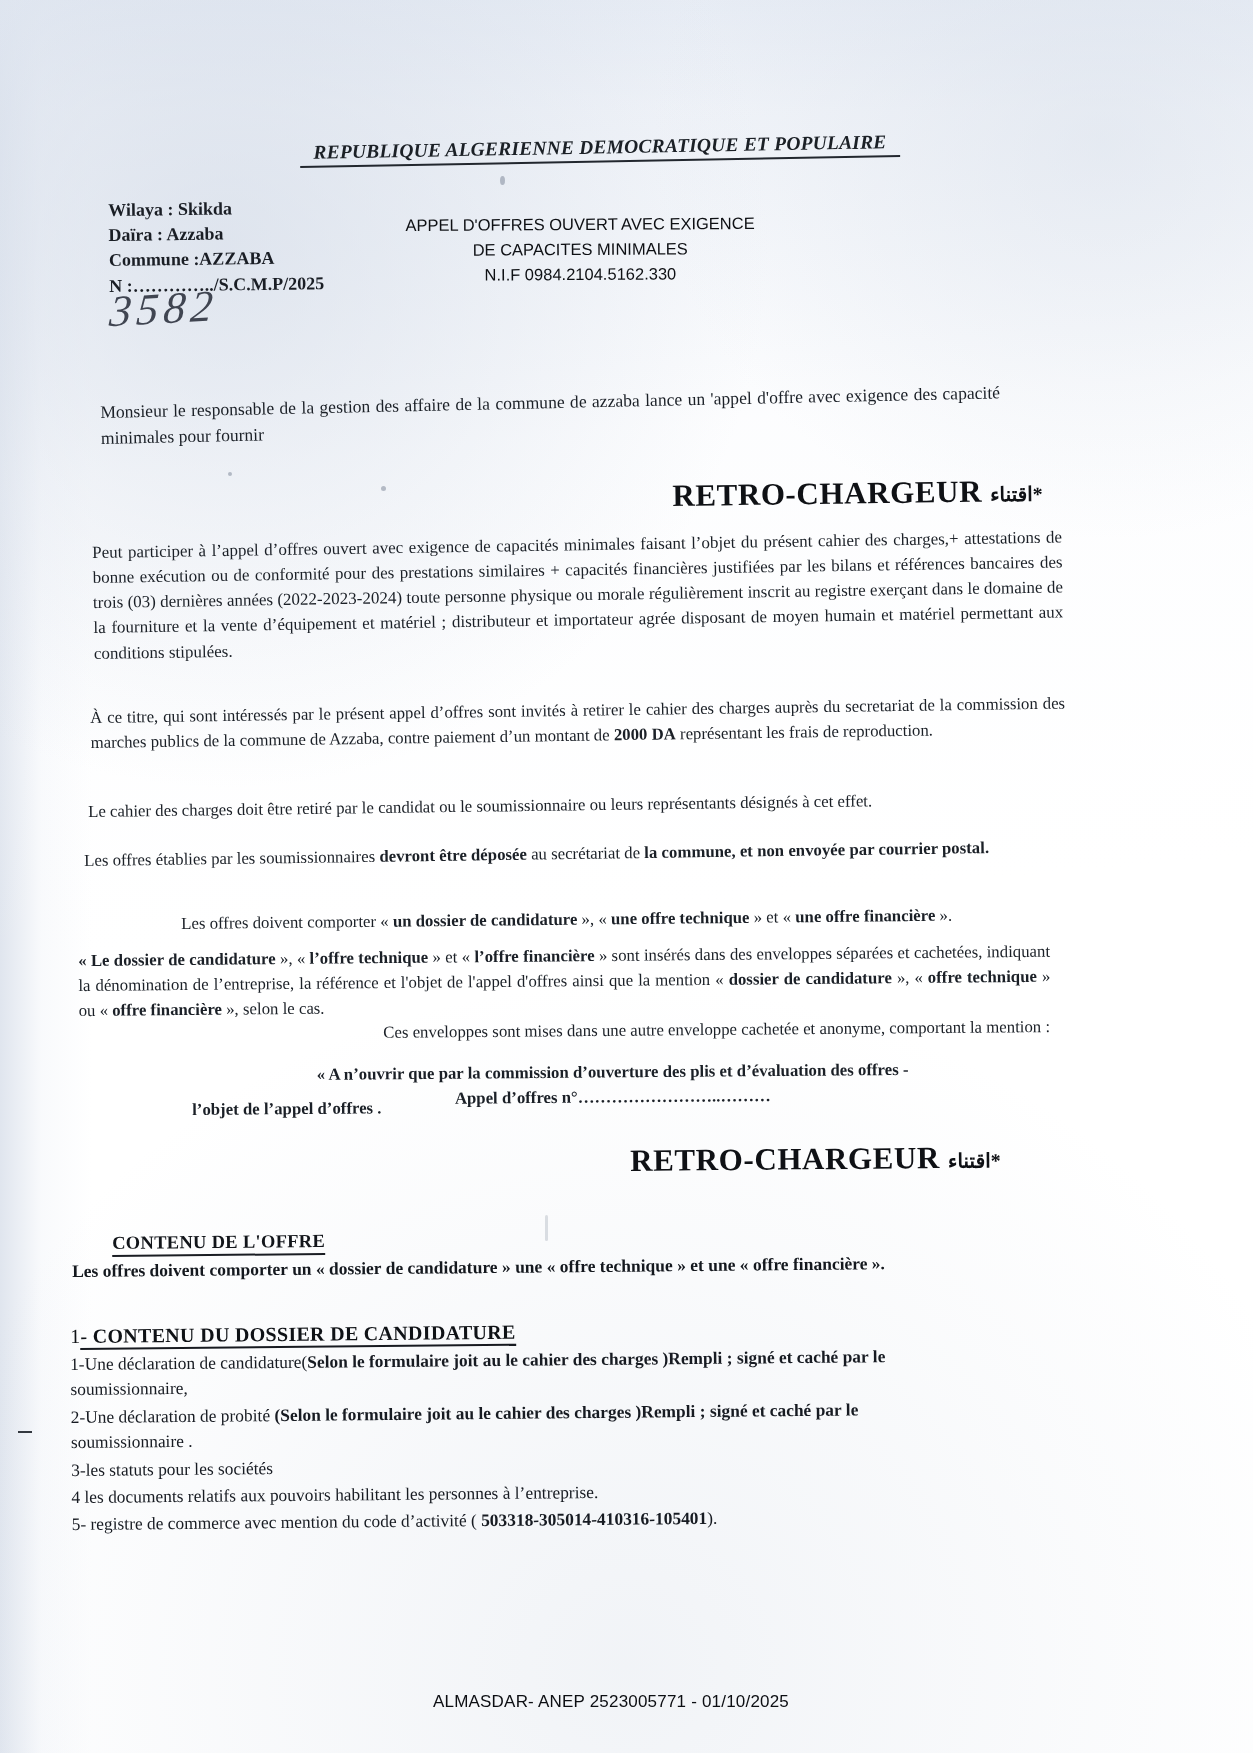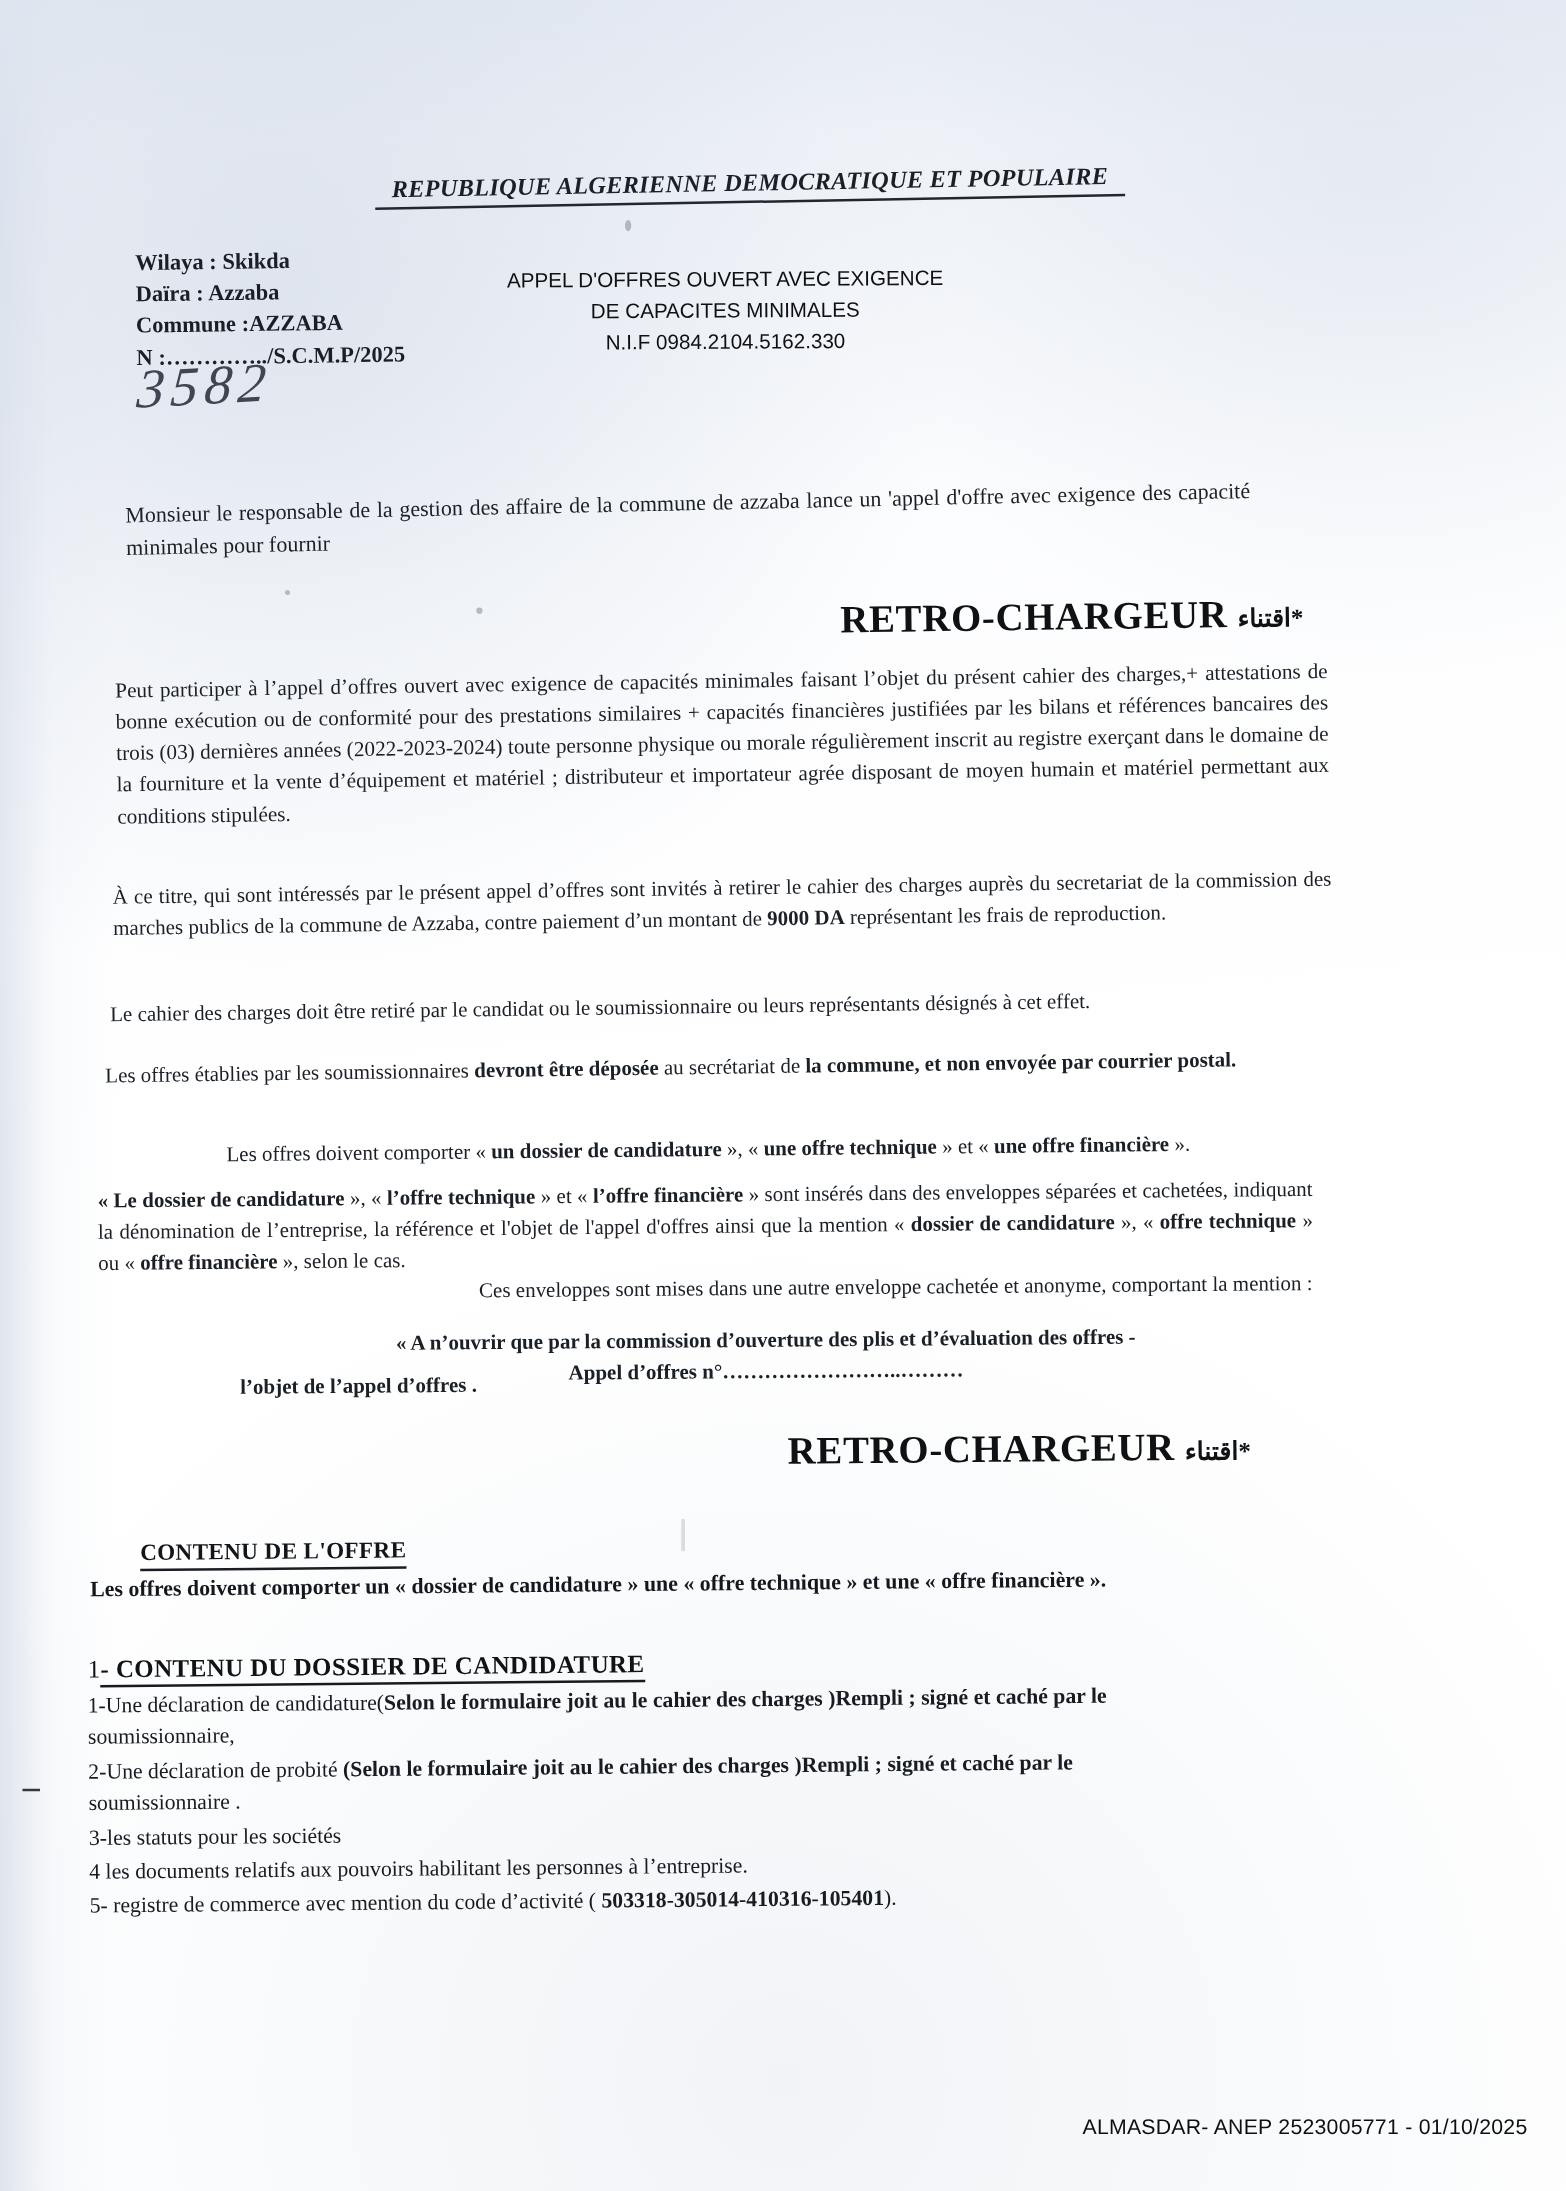--- a/index.html
+++ b/index.html
@@ -307,21 +307,21 @@
     color: #171b22;
     transform: rotate(-0.55deg);
     transform-origin: left top;
   }
   .list-block .item { margin-bottom: 2px; }
   .list-block b { font-weight: bold; }
 
   
   .footer {
     left: 0; top: 1692px; width: 1222px;
-    text-align: right;
+    text-align: center;
     font-family: "Liberation Sans", sans-serif;
     font-size: 17px;
     letter-spacing: 0.2px;
     color: #0c0e12;
     z-index: 9;
   }
 
   
   .left-dash {
     position: absolute;
@@ -367,21 +367,21 @@
 
   <div class="ink para p-intro">Monsieur le responsable de la gestion des affaire de la commune de azzaba lance  un 'appel d'offre avec exigence des capacité minimales pour fournir</div>
 
   <div class="ink retro retro-1">
     <span>RETRO-CHARGEUR</span><span class="ar">اقتناء*</span>
   </div>
 
   <div class="ink para p-participer">Peut participer à l’appel d’offres ouvert avec exigence de capacités minimales faisant l’objet du  présent cahier des charges,+ attestations de bonne exécution ou de conformité pour des prestations similaires + capacités financières justifiées par les bilans et références bancaires des trois (03) dernières années (2022-2023-2024) toute personne physique ou morale régulièrement inscrit au registre exerçant dans le domaine de la fourniture et la vente d’équipement et matériel ; distributeur et importateur agrée disposant de moyen humain et matériel permettant aux conditions stipulées.</div>
 
   <div class="ink para p-ace-titre">
-    <span>À ce titre, qui sont intéressés par le présent appel d’offres sont invités à retirer le cahier des charges auprès du secretariat de la commission des marches   publics de la commune de Azzaba, contre paiement d’un montant de </span><b>9000 DA</b><span> représentant  les frais de reproduction.</span>
+    <span>À ce titre, qui sont intéressés par le présent appel d’offres sont invités à retirer le cahier des charges auprès du secretariat de la commission des marches   publics de la commune de Azzaba, contre paiement d’un montant de </span><b>2000 DA</b><span> représentant  les frais de reproduction.</span>
   </div>
 
   <div class="ink para p-cahier">Le cahier des charges doit être retiré par le candidat ou le soumissionnaire ou leurs représentants désignés à cet  effet.</div>
 
   <div class="ink para p-depose">
     <span>Les offres établies par les soumissionnaires </span><b>devront être déposée</b><span> au secrétariat de </span><b>la commune, et non envoyée par courrier postal.</b>
   </div>
 
   <div class="ink para p-comporter">
     <span>Les offres doivent comporter « </span><b>un dossier de candidature</b><span> », « </span><b>une offre technique</b><span> » et « </span><b>une offre financière</b><span> ».</span>

